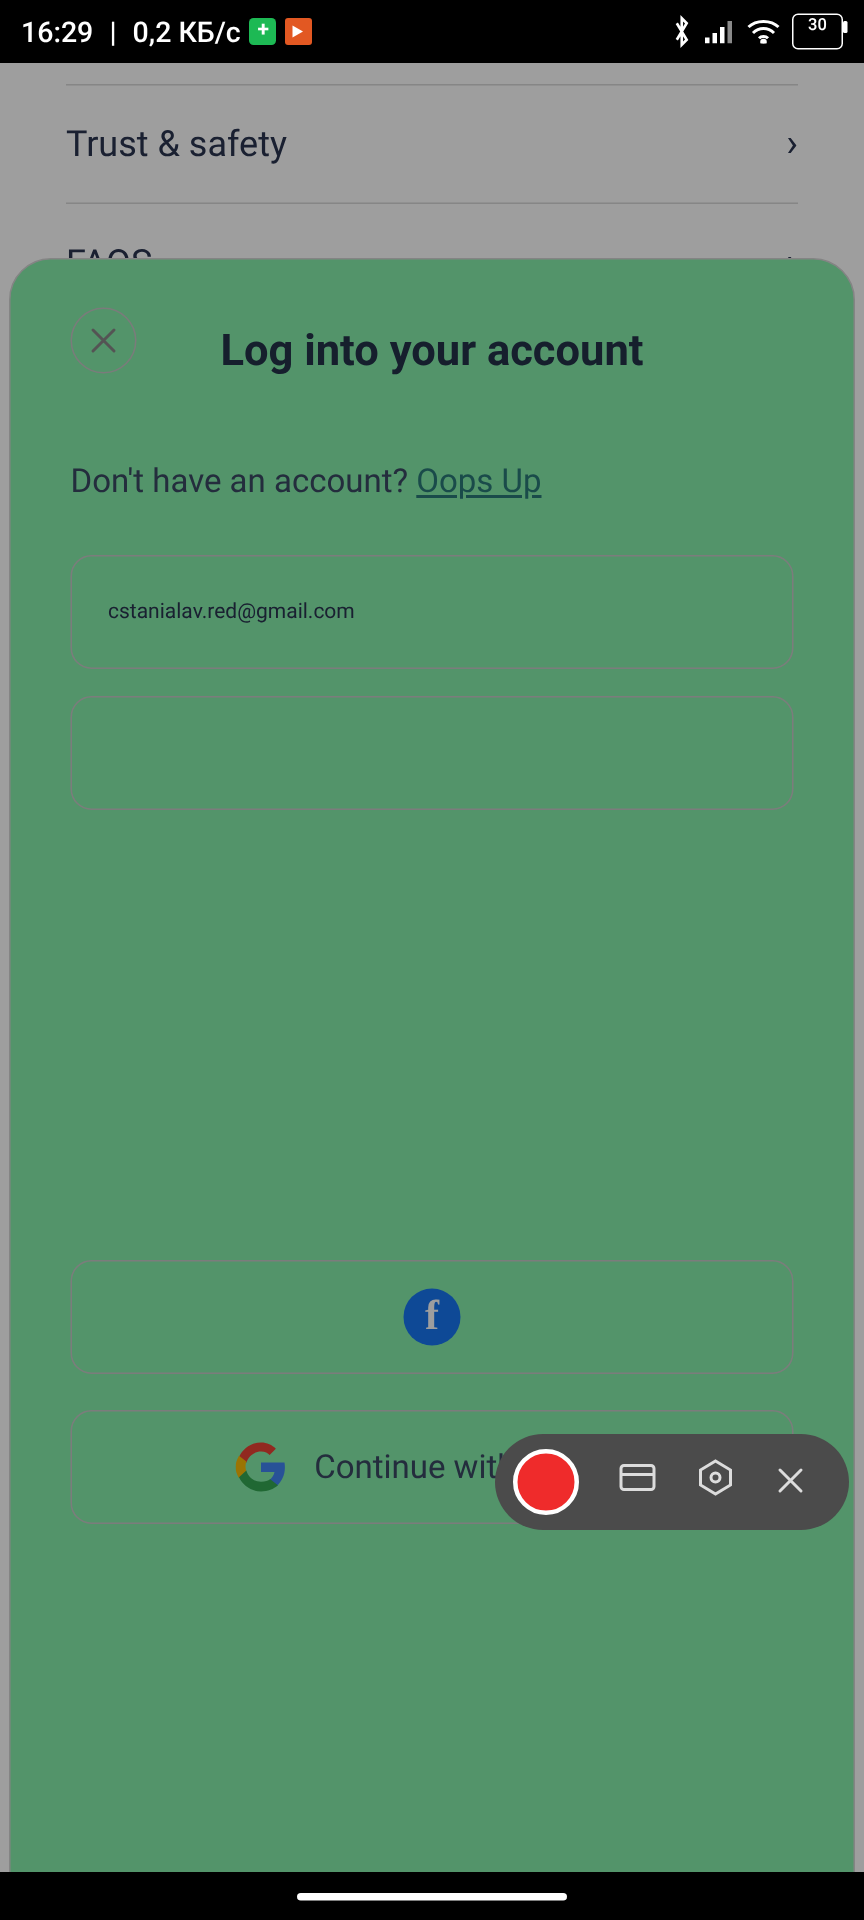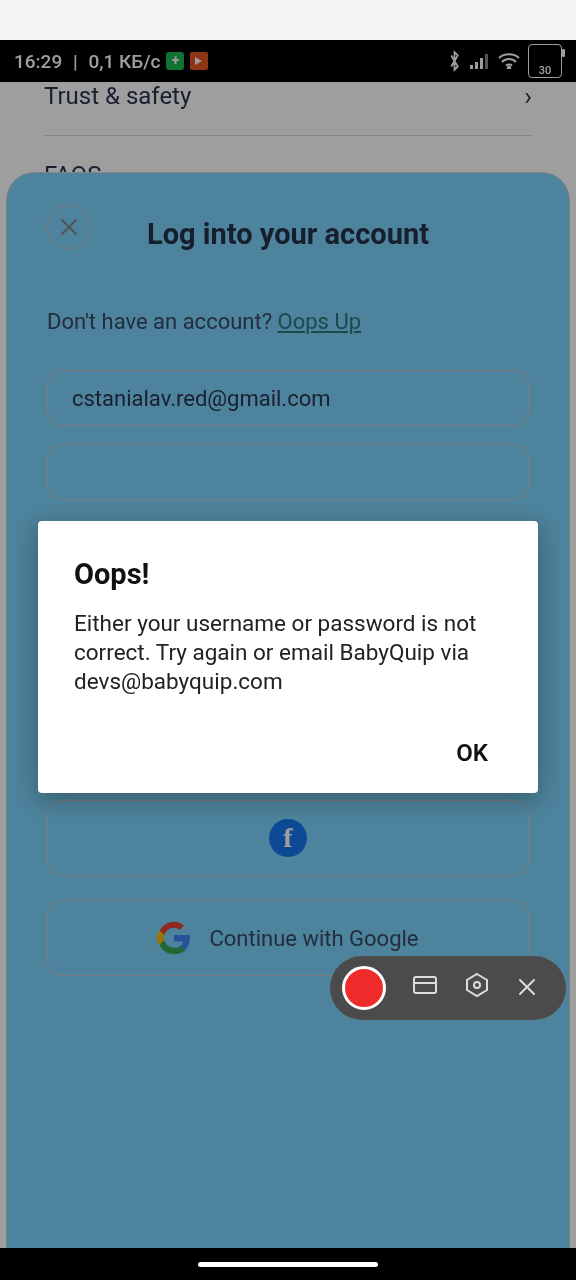--- a/index.html
+++ b/index.html
@@ -1,43 +1,43 @@
 <!DOCTYPE html>
 <html><head>
 <meta charset="utf-8">
 <style>
   * { box-sizing: border-box; margin: 0; padding: 0; font-family: -apple-system, BlinkMacSystemFont, "Segoe UI", Roboto, sans-serif; }
   html, body { width: 576px; height: 1280px; overflow: hidden; background: #000; }
   .screen { position: relative; width: 576px; height: 1280px; background: #f5f5f5; }
 
   
-  .status-bar { position: absolute; top:0; left:0; right:0; height:42px; background:#000; color:#fff; display:flex; align-items:center; padding:0 14px; font-size:19px; font-weight:500; z-index:20;margin-top:40px; }
+  .status-bar { position: absolute; top:0; left:0; right:0; height:42px; background:#000; color:#fff; display:flex; align-items:center; padding:0 14px; font-size:19px; font-weight:500; z-index:20; }
   .status-left { display:flex; align-items:center; gap:6px; }
   .status-right { margin-left:auto; display:flex; align-items:center; gap:8px; }
   .status-icon { display:inline-flex; align-items:center; }
   .shield { width:18px; height:18px; background:#1db954; border-radius:3px; position:relative; }
   .shield::after { content:"+"; position:absolute; top:50%; left:50%; transform:translate(-50%,-55%); color:#fff; font-size:14px; font-weight:700; }
   .orange-sq { width:18px; height:18px; background:#e25822; border-radius:2px; position:relative; }
   .orange-sq::after{content:"";position:absolute;left:5px;top:5px;width:0;height:0;border-left:7px solid #fff;border-top:4px solid transparent;border-bottom:4px solid transparent;}
-  .battery { border:1.5px solid #fff; border-radius:4px; width:34px; height:34px; position:relative; display:flex; align-items:flex-end; justify-content:center; font-size:11px; }
+  .battery { border:1.5px solid #fff; border-radius:4px; width:34px; height:24px; position:relative; display:flex; align-items:flex-start; justify-content:center; font-size:11px; }
   .battery::after { content:""; position:absolute; right:-4px; top:4px; width:3px; height:8px; background:#fff; border-radius:1px; }
 
   
   .bg-page { position:absolute; top:42px; left:0; right:0; bottom:0; background:#fff; padding:0 44px; }
   .list-row { display:flex; align-items:center; justify-content:space-between; padding:24px 0; border-bottom:1px solid #d8d8d8; color:#2a3550; font-size:24px; }
   .list-row:first-child{border-top:1px solid #d8d8d8; margin-top:14px;}
   .chevron { font-size:26px; color:#2a3550; }
 
   
-  .sheet { position:absolute; left:6px; right:6px; top:172px; bottom:0; background:#7dd3fc; border-radius:28px 28px 0 0; border:1px solid #d5d5d5; padding:34px 40px 0 40px; }
+  .sheet { position:absolute; left:6px; right:6px; top:172px; bottom:0; background:#86efac; border-radius:28px 28px 0 0; border:1px solid #d5d5d5; padding:34px 40px 0 40px; }
   .close-btn { position:absolute; left:40px; top:32px; width:44px; height:44px; border-radius:50%; border:1.5px solid #c7c7c7; display:flex; align-items:center; justify-content:center; color:#6b6b6b; font-size:24px; }
   .sheet-title { text-align:center; font-size:29px; font-weight:700; color:#25324a; margin-top:10px; }
   .signup-row { margin-top:58px; font-size:22px; color:#3a4a63; }
   .signup-link { color:#2b7a78; text-decoration:underline; }
-  .field { margin-top:36px; width:100%; height:56px; border:1.5px solid #c9c9c9; border-radius:14px; display:flex; align-items:center; padding:0 24px; font-size:22px; color:#2a3550; }
+  .field { margin-top:36px; width:100%; height:76px; border:1.5px solid #c9c9c9; border-radius:14px; display:flex; align-items:center; padding:0 24px; font-size:14px; color:#2a3550; }
   .field.second { margin-top:18px; }
   .social-btn { margin-top:30px; width:100%; height:76px; border:1.5px solid #c9c9c9; border-radius:14px; display:flex; align-items:center; justify-content:center; gap:18px; font-size:22px; color:#3a4a63; }
   .social-btn.google { margin-top:24px; }
   .fb-icon { width:38px; height:38px; border-radius:50%; background:#1877f2; color:#fff; display:flex; align-items:center; justify-content:center; font-weight:800; font-size:28px; font-family:Georgia,serif;}
   .g-icon { width:34px; height:34px; }
 
   
   .dim { position:absolute; inset:0; background:rgba(0,0,0,0.38); z-index:30; top:42px;}
 
   
@@ -59,21 +59,21 @@
 </style>
 </head>
 <body>
 
 <div class="screen">
 
   <div class="status-bar">
     <div class="status-left">
       <span>16:29</span>
       <span>&nbsp;|&nbsp;</span>
-      <span>0,1 КБ/с</span>
+      <span>0,2 КБ/с</span>
       <span class="status-icon">
           <span class="shield"></span>
         </span>
       <span class="status-icon">
           <span class="orange-sq"></span>
         </span>
     </div>
     <div class="status-right">
       <span class="status-icon">
         <svg width="15" height="22" viewBox="0 0 12 20" fill="none" stroke="#fff" stroke-width="1.6">
@@ -137,27 +137,20 @@
         <path fill="#4285F4" d="M46.5 24.5c0-1.6-.1-3.2-.4-4.7H24v9h12.7c-.5 3-2.2 5.5-4.7 7.2l7.2 5.6C43.5 37.5 46.5 31.6 46.5 24.5z"></path>
         <path fill="#FBBC05" d="M10.2 28.1c-.5-1.5-.8-3-.8-4.6s.3-3.1.8-4.6l-6.9-5.4C1.2 17.2 0 20.5 0 24s1.2 6.8 3.3 10.5l6.9-6.4z"></path>
         <path fill="#34A853" d="M24 47c6.5 0 11.9-2.1 15.9-5.8l-7.2-5.6c-2 1.4-4.7 2.3-8.7 2.3-6.6 0-12.1-4.5-13.8-10.6l-6.9 6.4C6.9 41.4 14.8 47 24 47z"></path>
       </svg>
       <span>Continue with Google</span>
     </div>
   </div>
 
   <div class="dim"></div>
 
-  <div class="alert">
-    <div class="alert-title">Oops!</div>
-    <div class="alert-body">Either your username or password is not correct. Try again or email BabyQuip via devs@babyquip.com</div>
-    <div class="alert-actions">
-      <div class="alert-ok">OK</div>
-    </div>
-  </div>
 
   <div class="rec-pill">
     <div class="rec-dot"></div>
     <span class="rec-ic">
       <svg width="26" height="22" viewBox="0 0 26 22" fill="none" stroke="#dcdcdc" stroke-width="2">
           <rect x="2" y="3" width="22" height="16" rx="2"></rect>
           <line x1="2" y1="9" x2="24" y2="9"></line>
         </svg>
     </span>
     <span class="rec-ic">

